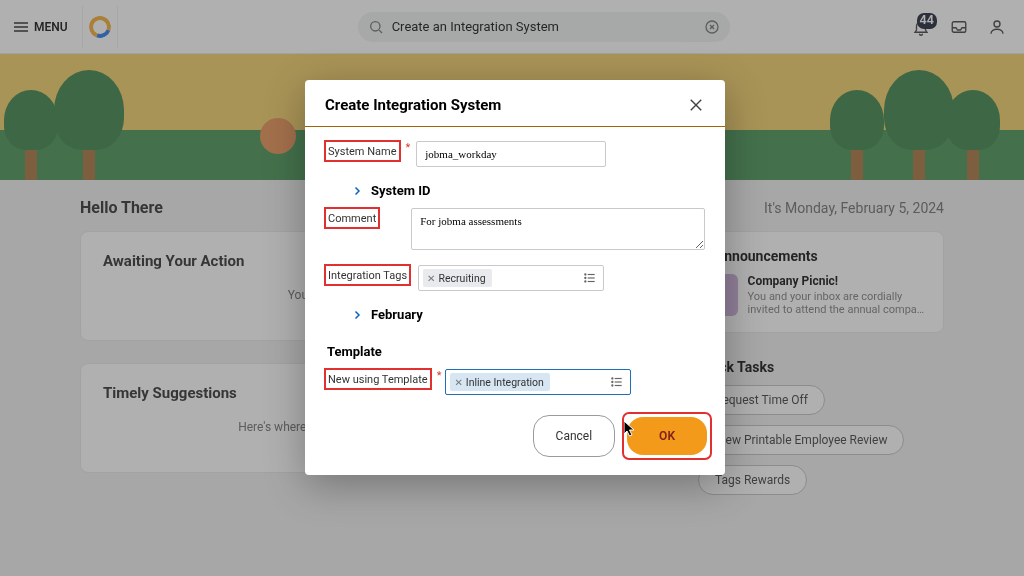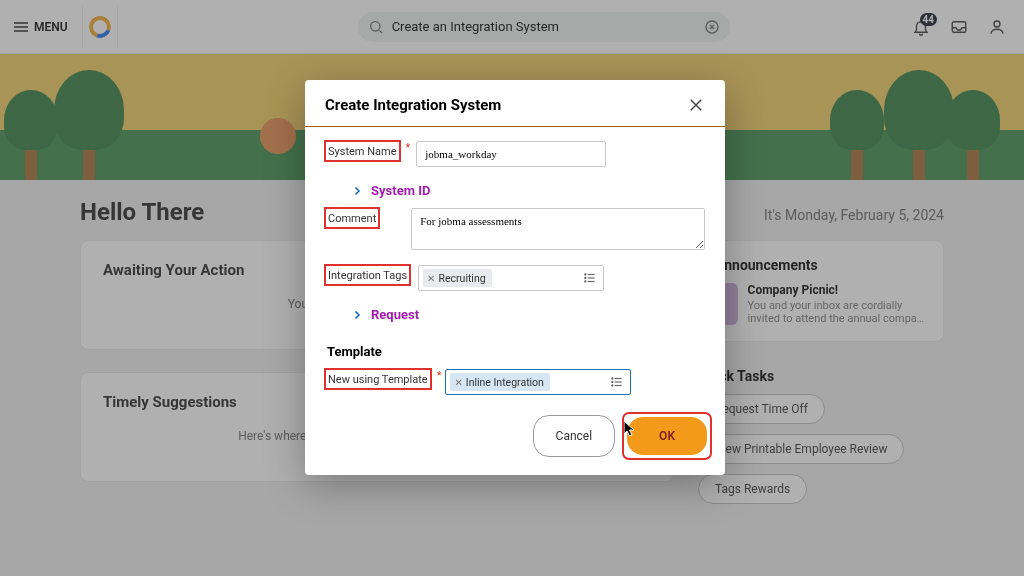--- a/index.html
+++ b/index.html
@@ -11,34 +11,34 @@
   .menu-btn .bars { width:14px; display:flex; flex-direction:column; gap:2px;}
   .menu-btn .bars span{ height:2px; background:#555;}
   .logo-box { width:36px; height:42px; border-left:1px solid #eee; border-right:1px solid #eee; display:flex; align-items:center; justify-content:center;}
   .logo { width:22px; height:22px; border-radius:50%; background:#fff; border:4px solid #f5a623; border-bottom-color:#1e6fe6; transform:rotate(-25deg);}
   .search-wrap { flex:0 0 372px; margin-left:240px; }
   .search { height:30px; background:#eef0f1; border-radius:15px; display:flex; align-items:center; padding:0 10px; gap:8px; color:#555; font-size:13px;}
   .search .sicon,.search .xicon{ width:16px; height:16px; color:#6a6a6a; }
   .search input{ flex:1; border:none; background:transparent; outline:none; font-size:13px;}
   .hdr-spacer{flex:1;}
   .hdr-ico{ width:30px; height:30px; display:flex; align-items:center; justify-content:center; color:#333; position:relative; margin:0 4px;}
-  .hdr-ico .badge{ position:absolute; top:1px; right:-1px; background:#0f172a; color:#fff; font-size:10px; font-weight:700; padding:1px 3px; border-radius:7px;}
+  .hdr-ico .badge{ position:absolute; top:1px; right:-1px; background:#0f172a; color:#fff; font-size:12px; font-weight:700; padding:1px 3px; border-radius:7px;font-family:Liberation Mono, monospace;}
 
   
   .banner{ height:126px; background:linear-gradient(#f3cc5d,#f3cc5d 60%,#3b8d49 60%); position:relative; overflow:hidden;}
   .tree{position:absolute; bottom:0;}
   .tree .trunk{width:12px;height:30px;background:#a36a32;margin:0 auto;}
   .tree .crown{width:54px;height:60px;background:#2f7a3c;border-radius:50% 50% 40% 40%;}
   .tree.big .crown{width:70px;height:80px;}
   .flower{position:absolute; width:36px;height:36px;border-radius:50%;background:#e78a4a;}
 
   
   .page{ padding:18px 80px; }
   .title-row{ display:flex; justify-content:space-between; align-items:baseline; margin-bottom:14px;}
-  .title-row h1{ font-size:24px; font-weight:700; color:#222;}
+  .title-row h1{ font-size:16px; font-weight:700; color:#222;}
   .title-row .date{ font-size:14px; color:#666;}
   .flex { display:flex; gap:24px;}
   .cards{ flex:1 1 580px; display:flex; flex-direction:column; gap:22px;}
   .card{ background:#fff; border:1px solid #e6e6e6; border-radius:8px; padding:20px 22px; min-height:110px;}
   .card h3{ font-size:15px; font-weight:700; margin-bottom:18px; color:#222;}
   .card .body{ font-size:12px; color:#666; text-align:center;}
   .side{ flex:0 0 246px;}
   .ann{ background:#fff; border:1px solid #e6e6e6; border-radius:8px; padding:16px; margin-bottom:26px;}
   .ann h3{ font-size:14px; font-weight:700; margin-bottom:10px;}
   .ann-item{ display:flex; gap:10px; font-size:11px;}
@@ -56,21 +56,21 @@
   .modal-hd h2{ font-size:15px; font-weight:700;}
   .modal-hd .close{ width:18px;height:18px; cursor:pointer; color:#444;}
   .modal-body{ padding:14px 20px 4px;}
   .fld{ display:flex; align-items:flex-start; margin-bottom:12px; font-size:11px;}
   .fld .lbl{ flex:0 0 78px; padding-top:6px; color:#333;}
   .fld .lbl.hl{ outline:2px solid #e03030; outline-offset:-1px; padding:4px 3px 3px; flex:0 0 auto; margin-right:4px;}
   .req{ color:#d93a2b; margin-left:2px;}
   .tbox{ flex:1; }
   .tbox input,.tbox textarea{ width:100%; border:1px solid #c9c9c9; border-radius:2px; padding:6px 8px; font-size:11px; font-family:Liberation Serif, serif;}
   .tbox textarea{ height:42px; resize:both;}
-  .expander{ display:flex; align-items:center; gap:8px; font-size:13px; font-weight:700; color:#a21caf; padding:4px 0 10px 26px;text-align:center;}
+  .expander{ display:flex; align-items:center; gap:8px; font-size:13px; font-weight:700; color:#000000; padding:4px 0 10px 26px;text-align:center;}
   .expander .chev{ width:12px;height:12px; color:#0a66c2;}
   .tagbox{ position:relative; border:1px solid #c9c9c9; border-radius:2px; min-height:26px; padding:3px 26px 3px 4px; display:flex; flex-wrap:wrap; gap:3px;}
   .tagbox.sel{ border:1.5px solid #1e6fb8;}
   .tagbox .pill{ background:#e8eaed; border-radius:2px; font-size:10.5px; padding:2px 6px 2px 4px; display:flex; align-items:center; gap:3px; color:#333;}
   .tagbox.sel .pill{ background:#d7e6f3;}
   .tagbox .pill .px{ color:#777; font-size:10px;}
   .tagbox .menuico{ position:absolute; right:6px; top:5px; width:14px; height:14px; color:#666;}
   .section-title{ font-size:13px; font-weight:700; margin:12px 0 10px 2px;}
   .modal-ft{ display:flex; justify-content:flex-end; gap:10px; padding:12px 16px 18px;}
   .btn{ font-size:12px; border-radius:16px; padding:6px 22px; cursor:pointer;}
@@ -249,21 +249,21 @@
               <circle cx="4" cy="18" r="1"></circle>
             </svg>
         </div>
       </div>
     </div>
 
     <div class="expander">
       <svg class="chev" viewBox="0 0 24 24" fill="none" stroke="currentColor" stroke-width="3">
           <polyline points="9 5 16 12 9 19"></polyline>
         </svg>
-      <span>Request</span>
+      <span>February</span>
     </div>
 
     <div class="section-title">Template</div>
 
     <div class="fld" style="margin-bottom:4px;">
       <span class="lbl hl">New using Template</span>
       <span class="req">*</span>
       <div class="tbox" style="margin-left:4px; max-width:186px;">
         <div class="tagbox sel">
           <span class="pill">

